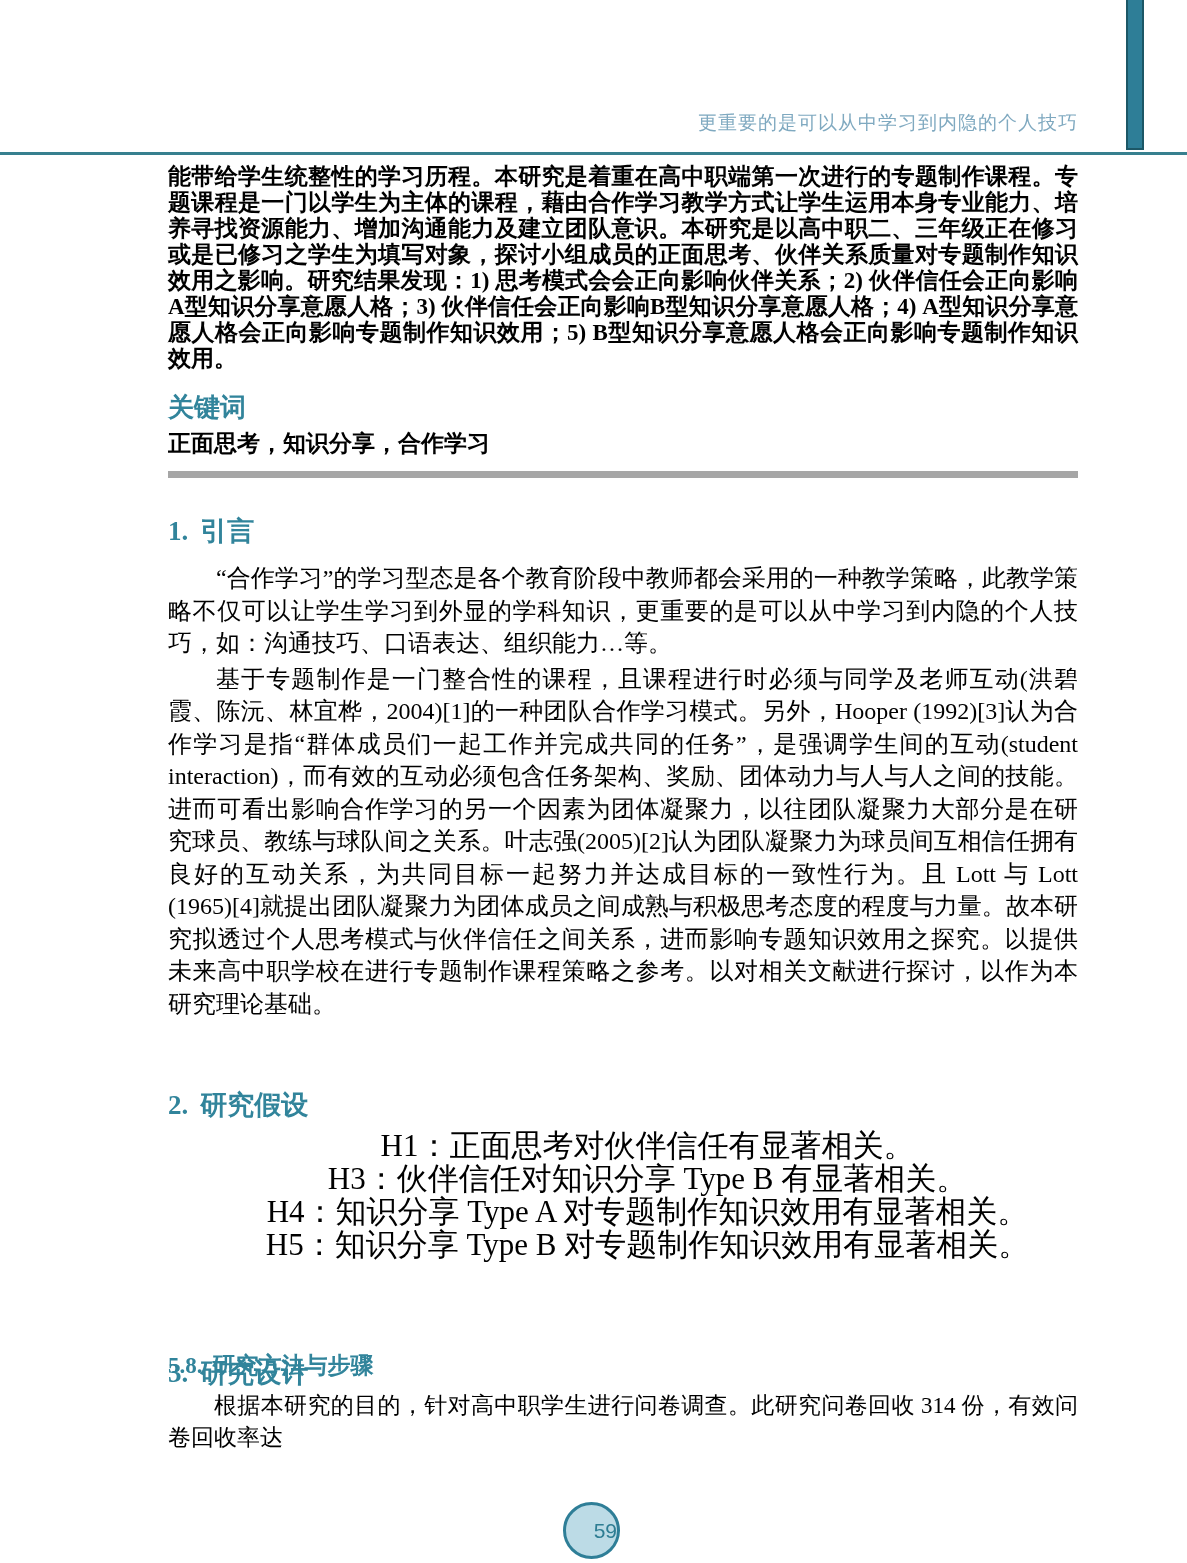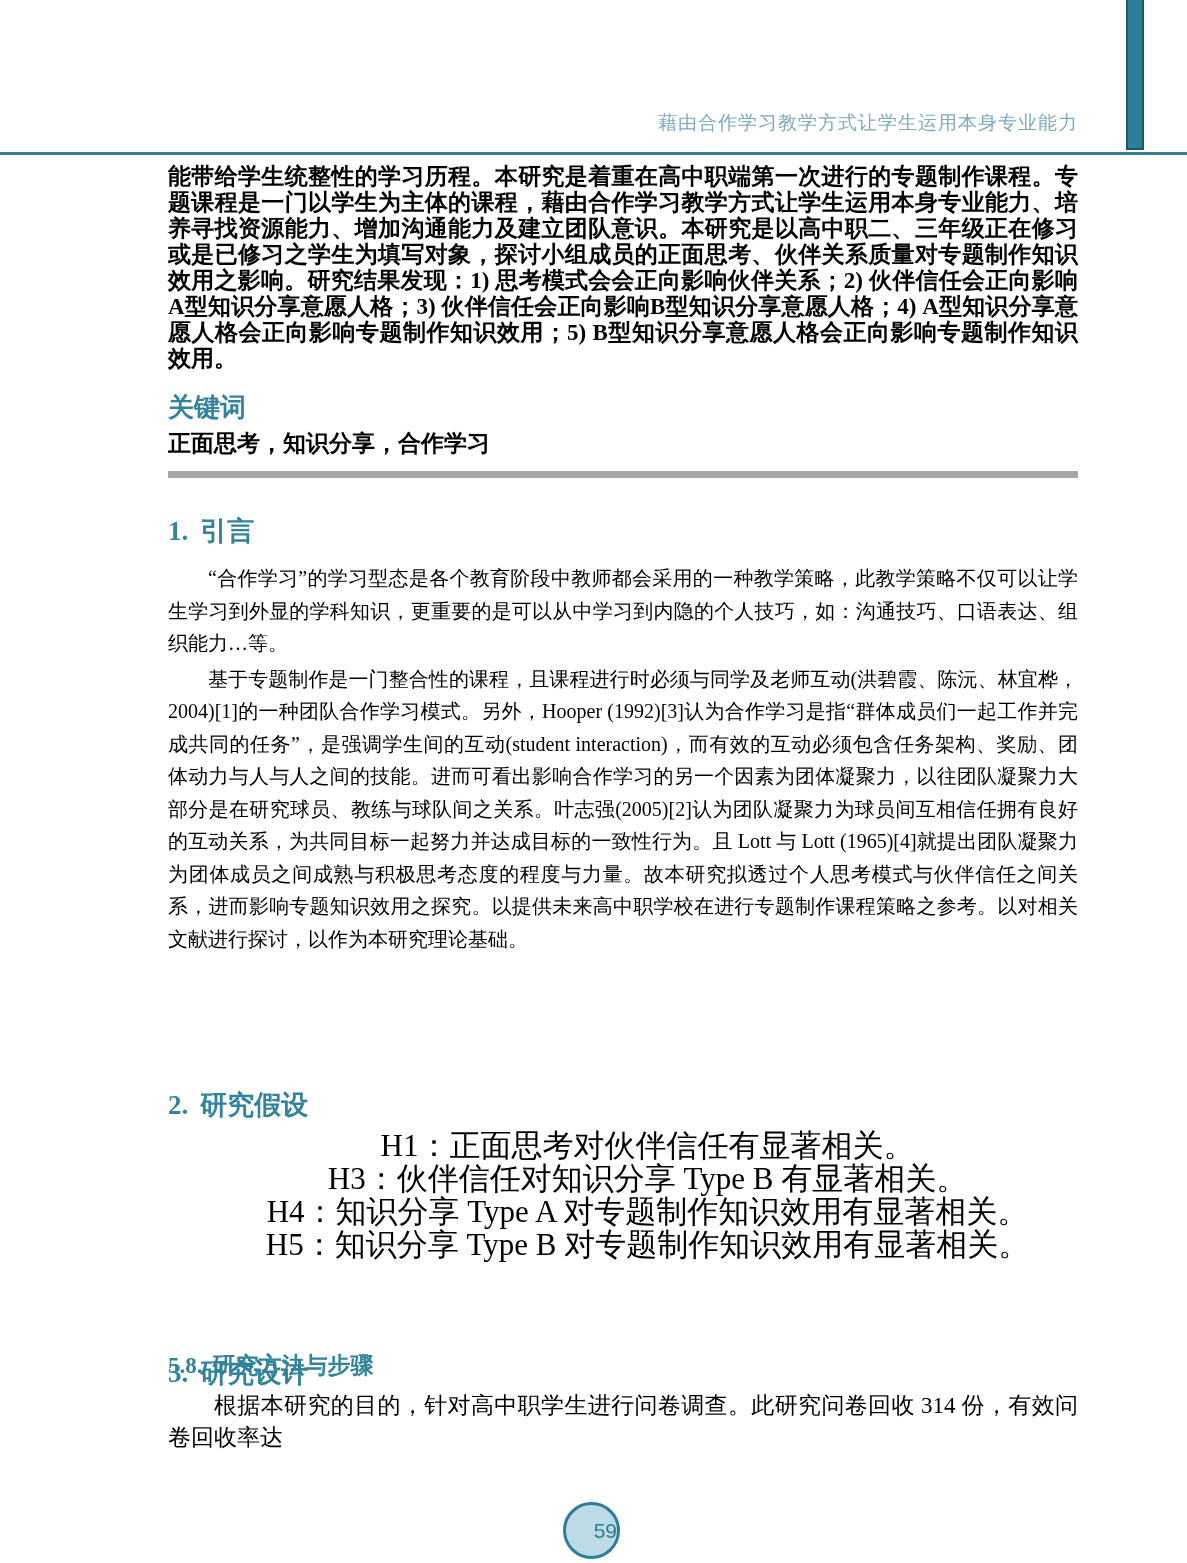--- a/index.html
+++ b/index.html
@@ -44,38 +44,38 @@
   h3.subsec{
     position:absolute;left:168px;width:910px;margin:0;
     font-size:23px;color:#31849b;font-weight:bold;
   }
   h3.subsec .sec-num{font-family:"Liberation Serif","DejaVu Serif",serif;margin-right:10px;}
   h3.subsec .sec-title{font-family:"Liberation Sans","DejaVu Sans",sans-serif;text-align:right;}
   .sec-intro{top:513px;}
   .sec-hyp{top:1087px;}
   .sec-design{top:1355px;}
   .subsec-method{top:1350px;}
-  .body-paras{top:562px;font-size:20px;line-height:32.5px;text-align:justify;}
+  .body-paras{top:562px;font-size:24px;line-height:32.5px;text-align:justify;}
   .body-paras p{margin:0 0 3px 0;text-indent:2em;overflow-wrap:break-word;}
   .hyp-list{top:1129px;font-size:31px;line-height:33px;padding-left:49px;box-sizing:border-box;text-align:center;}
   .method-para{top:1390px;font-size:23px;line-height:32px;text-indent:2em;text-align:justify;}
   
   .page-badge{
     position:absolute;left:563px;top:1502px;width:57px;height:57px;
     border-radius:50%;background:#bcdbe6;border:3px solid #2e7e97;
     box-sizing:border-box;display:flex;align-items:center;justify-content:flex-end;
     font-family:"Liberation Sans","DejaVu Sans",sans-serif;
     font-size:21px;color:#2e7d93;
   }
 </style>
 </head>
 <body>
 
 <div class="corner-bar"></div>
-<div class="header-title">藉由合作学习教学方式让学生运用本身专业能力</div>
+<div class="header-title">更重要的是可以从中学习到内隐的个人技巧</div>
 <div class="header-rule"></div>
 
 <div class="col abstract" style="position:absolute;">能带给学生统整性的学习历程。本研究是着重在高中职端第一次进行的专题制作课程。专题课程是一门以学生为主体的课程，藉由合作学习教学方式让学生运用本身专业能力、培养寻找资源能力、增加沟通能力及建立团队意识。本研究是以高中职二、三年级正在修习或是已修习之学生为填写对象，探讨小组成员的正面思考、伙伴关系质量对专题制作知识效用之影响。研究结果发现：1) 思考模式会会正向影响伙伴关系；2) 伙伴信任会正向影响A型知识分享意愿人格；3) 伙伴信任会正向影响B型知识分享意愿人格；4) A型知识分享意愿人格会正向影响专题制作知识效用；5) B型知识分享意愿人格会正向影响专题制作知识效用。</div>
 
 <div class="col kw-heading" style="position:absolute;">关键词</div>
 <div class="col kw-text" style="position:absolute;">正面思考，知识分享，合作学习</div>
 
 <div class="section-divider"></div>
 
 <h2 class="sec sec-intro">

